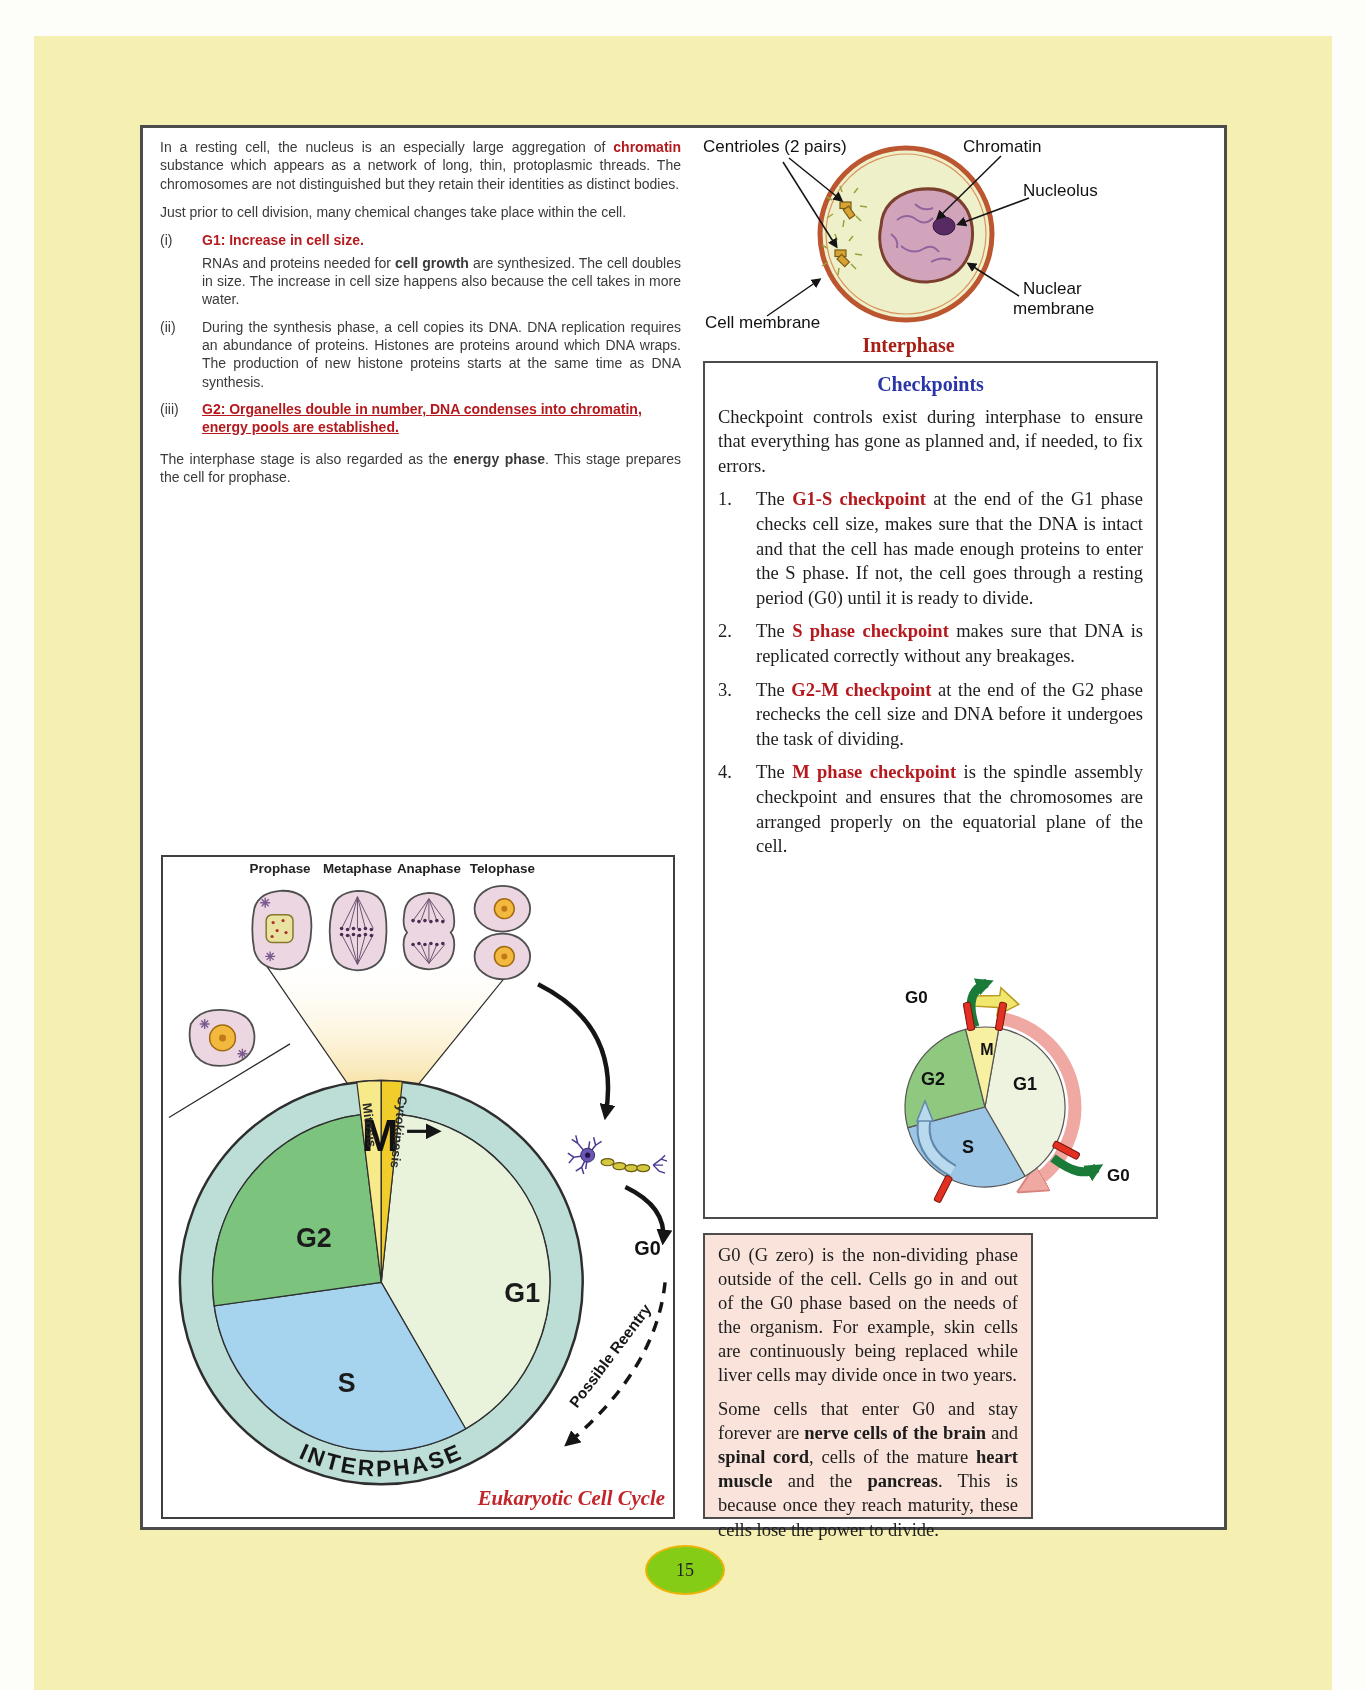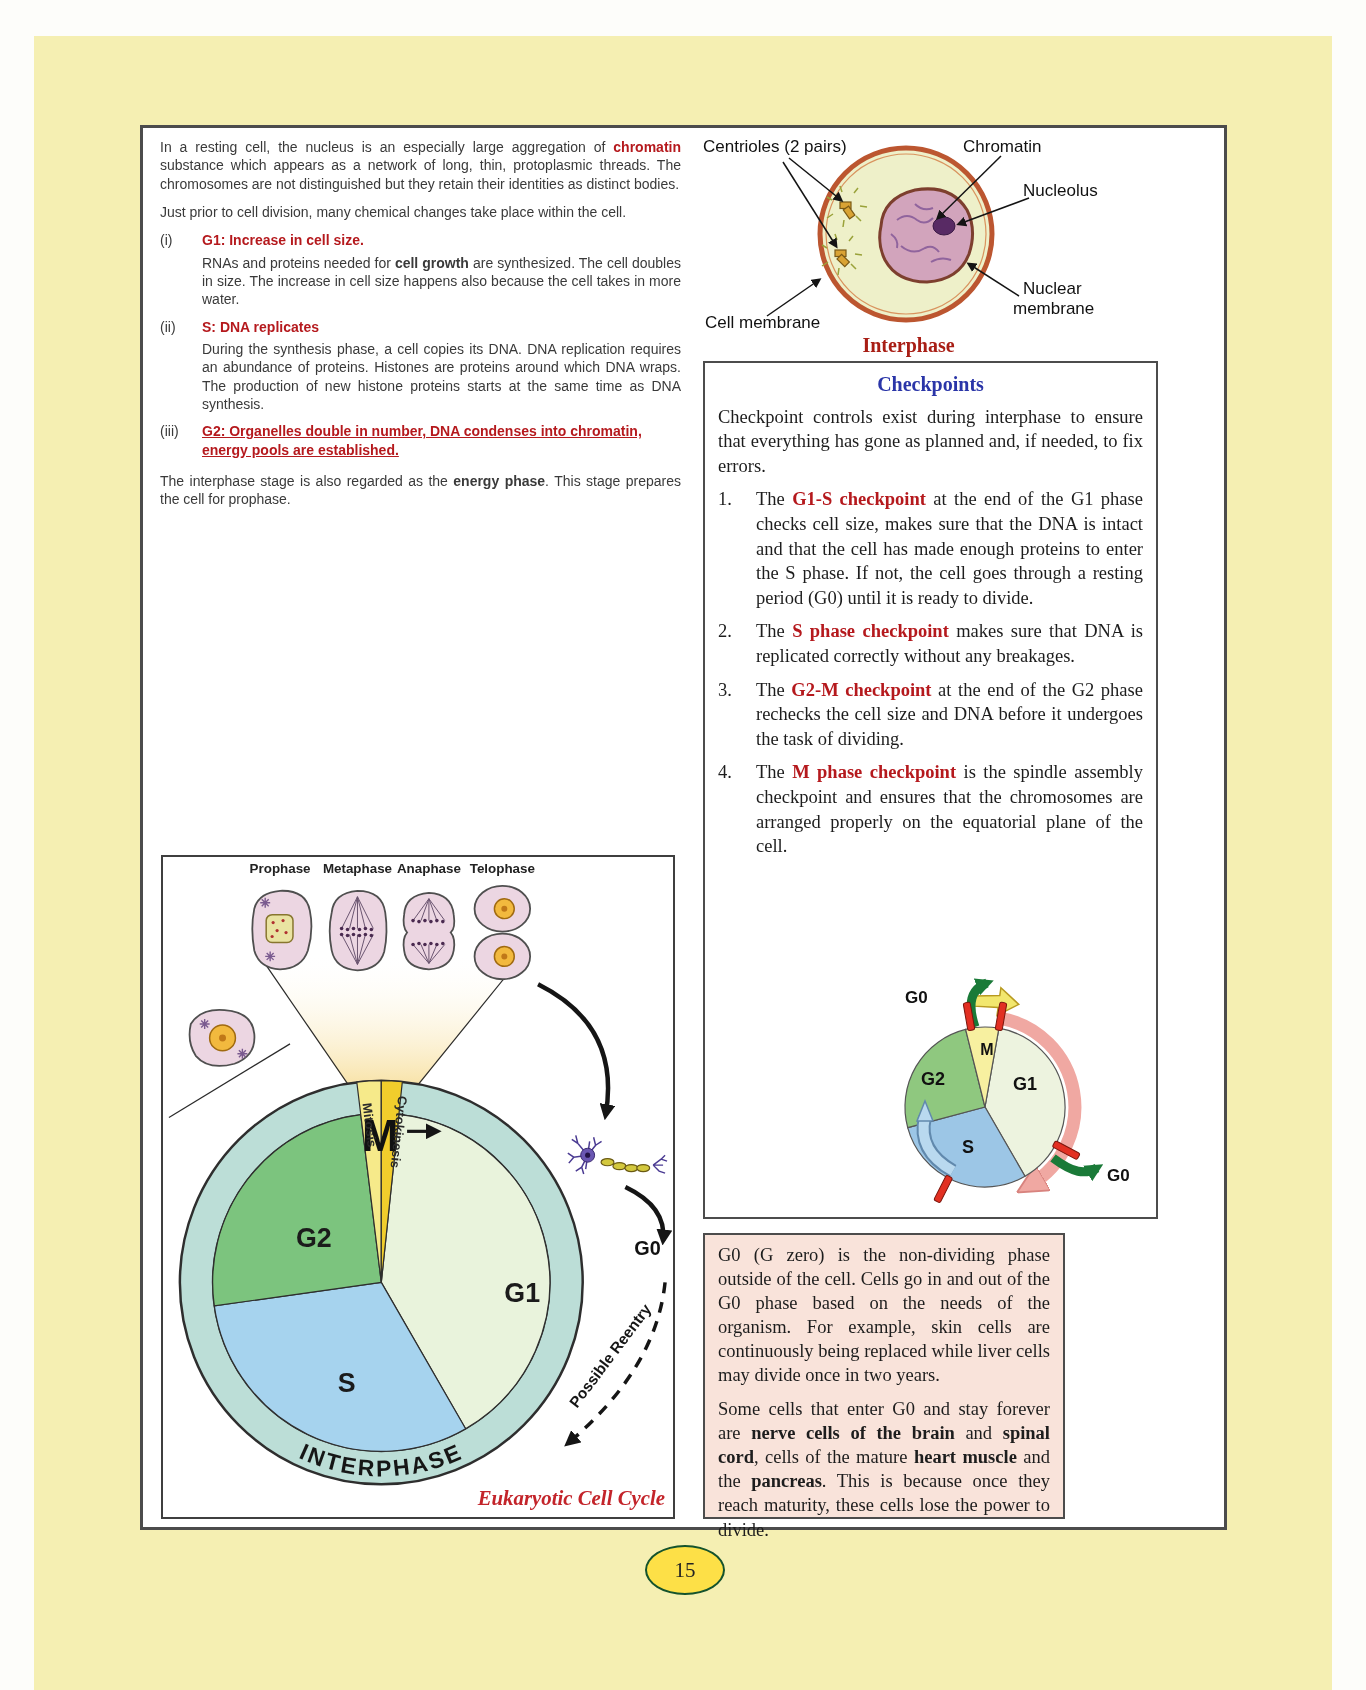--- a/index.html
+++ b/index.html
@@ -23,24 +23,24 @@
   
   .cpbox{position:absolute;left:560px;top:233px;width:455px;height:858px;border:2px solid #4c4c4c;box-sizing:border-box;background:#ffffff;font-family:"Liberation Serif",serif;color:#1d1d1d;font-size:18.5px;line-height:1.33;}
   .cpinner{padding:6px 13px 0 13px;}
   .cptitle{text-align:center;font-weight:bold;font-size:20px;color:#2a35a8;margin:2px 0 7px 0;}
   .cpintro{text-align:justify;margin-bottom:9px;}
   .cpitem{display:flex;margin-bottom:9px;}
   .cpnum{width:38px;flex:none;}
   .cpbody{flex:1;text-align:justify;}
   .cpdiag{position:absolute;left:120px;top:612px;width:320px;height:240px;}
   
-  .g0box{position:absolute;left:560px;top:1105px;width:362px;height:286px;border:2px solid #4c4c4c;box-sizing:border-box;background:#f9e3da;font-family:"Liberation Serif",serif;font-size:18.5px;line-height:1.3;color:#1d1d1d;padding:8px 13px;text-align:justify;}
+  .g0box{position:absolute;left:560px;top:1105px;width:330px;height:286px;border:2px solid #4c4c4c;box-sizing:border-box;background:#f9e3da;font-family:"Liberation Serif",serif;font-size:18.5px;line-height:1.3;color:#1d1d1d;padding:8px 13px;text-align:justify;}
   .g0p1{margin:0 0 10px 0;}
   
-  .badge{position:absolute;left:645px;top:1545px;width:76px;height:46px;border:2px solid #14532d;border-radius:50%;background:#fde047;display:flex;align-items:center;justify-content:center;font-family:"Liberation Serif",serif;font-size:21px;color:#222;}
+  .badge{position:absolute;left:645px;top:1545px;width:76px;height:46px;border:2px solid #eab308;border-radius:50%;background:#84cc16;display:flex;align-items:center;justify-content:center;font-family:"Liberation Serif",serif;font-size:18px;color:#222;}
   text{font-family:"Liberation Sans",sans-serif;}
   .serifT{font-family:"Liberation Serif",serif;}
 </style>
 </head>
 <body>
 
 <div class="yellow"></div>
 
 <div class="outer">
 
@@ -52,21 +52,20 @@
       <div class="marker">(i)</div>
       <div class="ibody">
         <div class="ihead"><span style="font-weight: bold; color: rgb(181, 25, 29);">G1: Increase in cell size.</span></div>
         <div class="itext"><span>RNAs and proteins needed for </span><span style="font-weight: bold;">cell growth</span><span> are synthesized. The cell doubles in size. The increase in cell size happens also because the cell takes in more water.</span></div>
       </div>
     </div>
 
     <div class="item">
       <div class="marker">(ii)</div>
       <div class="ibody">
-        <div class="ihead"><span style="font-weight: bold; color: rgb(181, 25, 29);">S: DNA replicates</span></div>
         <div class="itext"><span>During the synthesis phase, a cell copies its DNA. DNA replication requires an abundance of proteins. Histones are proteins around which DNA wraps. The production of new histone proteins starts at the same time as DNA synthesis.</span></div>
       </div>
     </div>
 
     <div class="item">
       <div class="marker">(iii)</div>
       <div class="ibody">
         <div class="ihead"><span style="font-weight: bold; color: rgb(181, 25, 29); text-decoration: underline;">G2: Organelles double in number, DNA condenses into chromatin, energy pools are established.</span></div>
       </div>
     </div>

